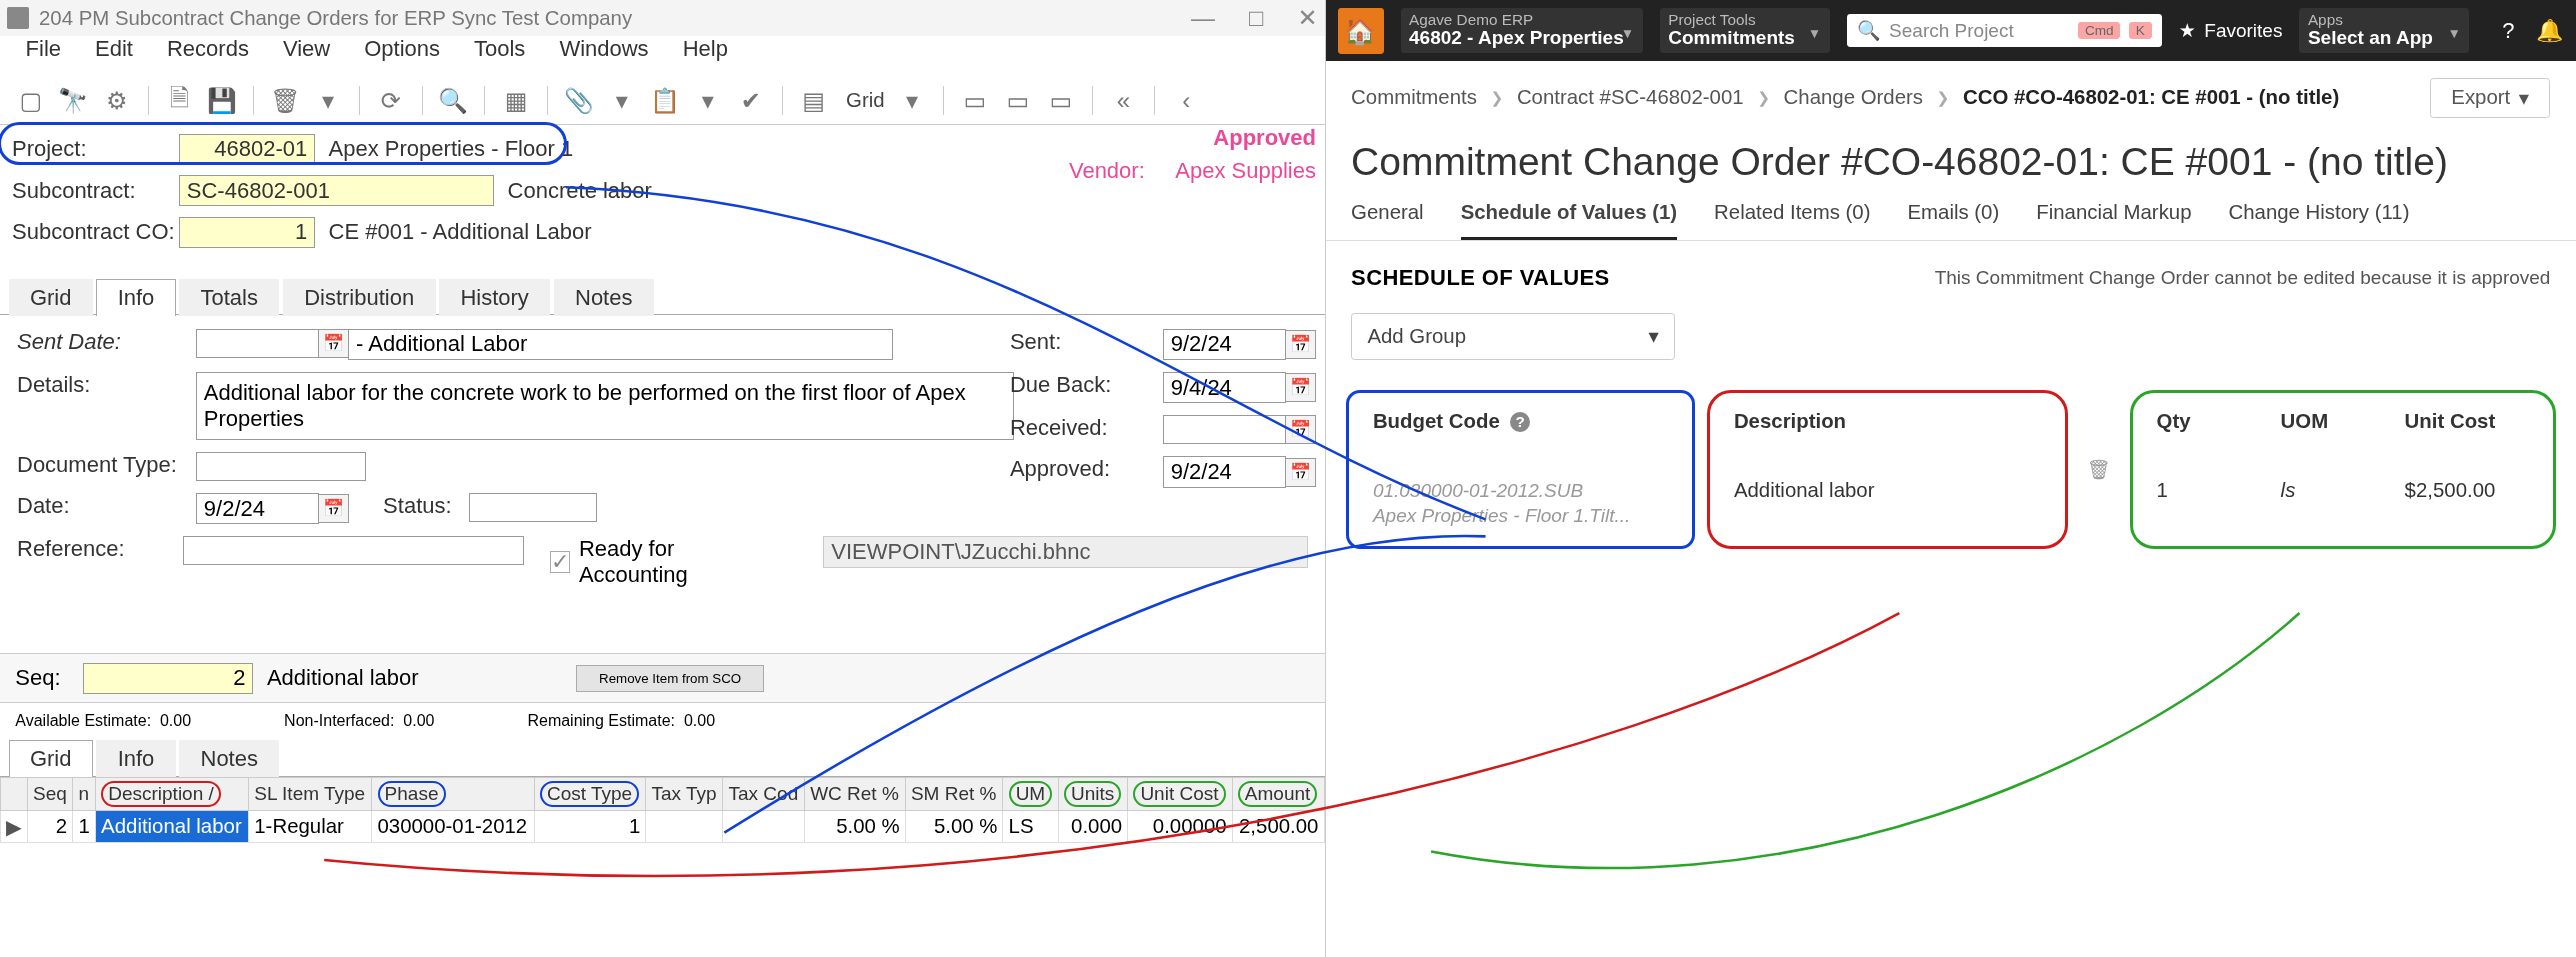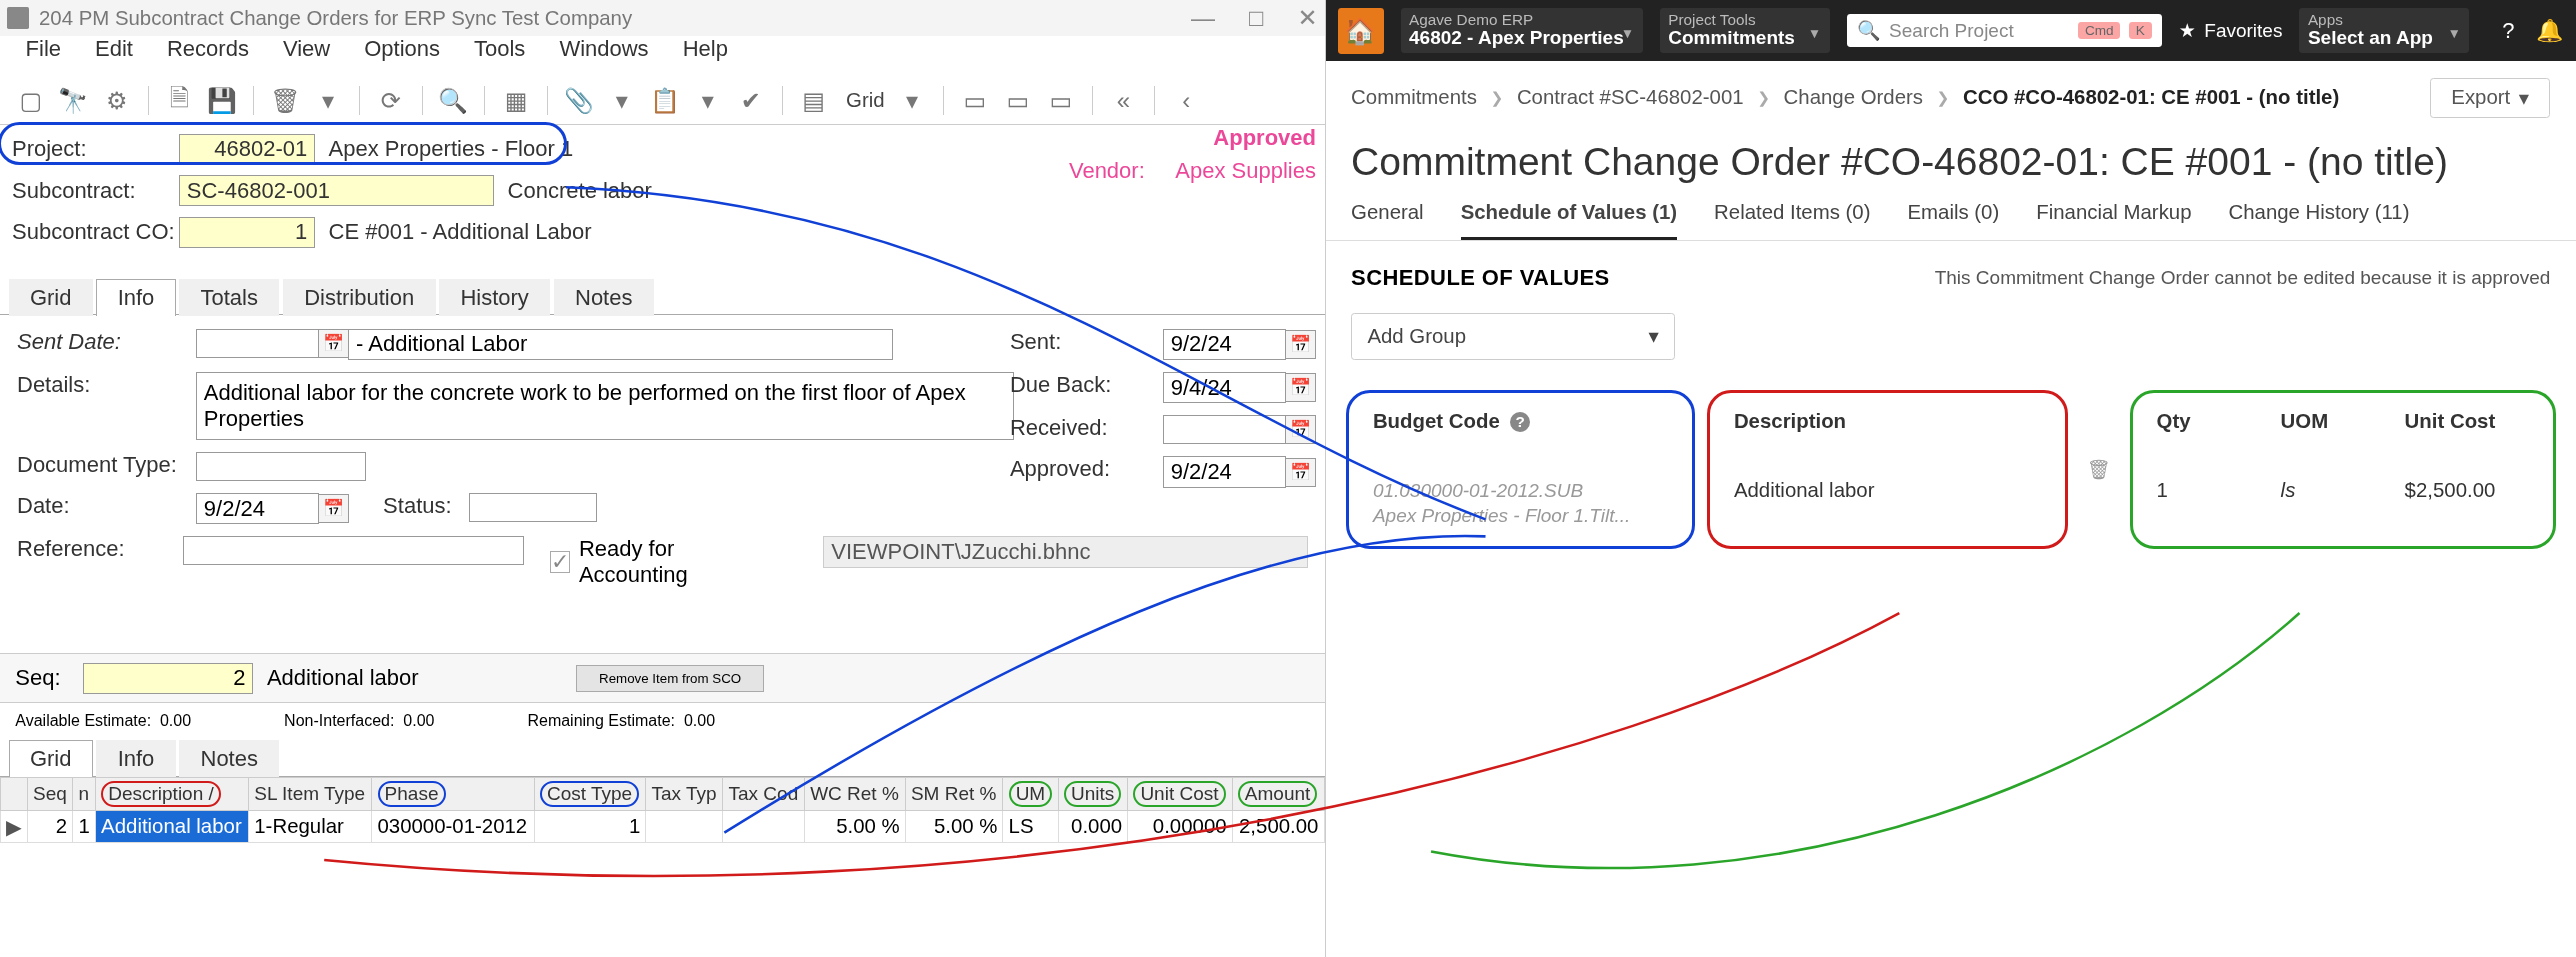--- a/index.html
+++ b/index.html
@@ -94,21 +94,21 @@
 .web-tabs .wtab.active { font-weight: bold; border-bottom: 3.4px solid #222; }
 
 .sov-head { display: flex; align-items: center; padding: 24px 25.6px 8.5px; }
 .sov-head .h { font-weight: bold; font-size: 22px; letter-spacing: 0.4px; }
 .sov-head .note { margin-left: auto; font-size: 19px; color: #555; }
 
 .add-group { margin: 13.6px 25.6px; border: 0.9px solid #ccc; border-radius: 3.4px; width: 324px; padding: 10.2px 15.3px; display: flex; justify-content: space-between; align-items: center; color: #444; }
 
 .sov-grid { display: flex; gap: 12px; margin: 17px 20.4px; }
 .sov-col { border: 3.4px solid transparent; border-radius: 24px; padding: 17px 24px; display: flex; flex-direction: column; gap: 46px; }
-.sov-col.blue { border-color: #1040d6; width: 349px; }
+.sov-col.blue { border-color: #1040d6; width: 349px; border-radius: 14px; }
 .sov-col.red { border-color: #d11b1b; width: 361px; }
 .sov-col.green { border-color: #2aa52a; width: 426px; }
 .sov-col .hdr { font-weight: bold; font-size: 20.4px; color: #333; display: flex; align-items: center; gap: 10.2px; }
 .sov-col .val { font-size: 20.4px; color: #333; }
 .sov-col .val.gray { color: #999; font-style: italic; font-size: 19px; line-height: 1.3; }
 .green-row { display: flex; }
 .green-cell { flex: 1; display: flex; flex-direction: column; gap: 46px; }
 .trash { color: #999; font-size: 19px; align-self: center; margin: 0 6.8px; }
 </style>
 </head>

